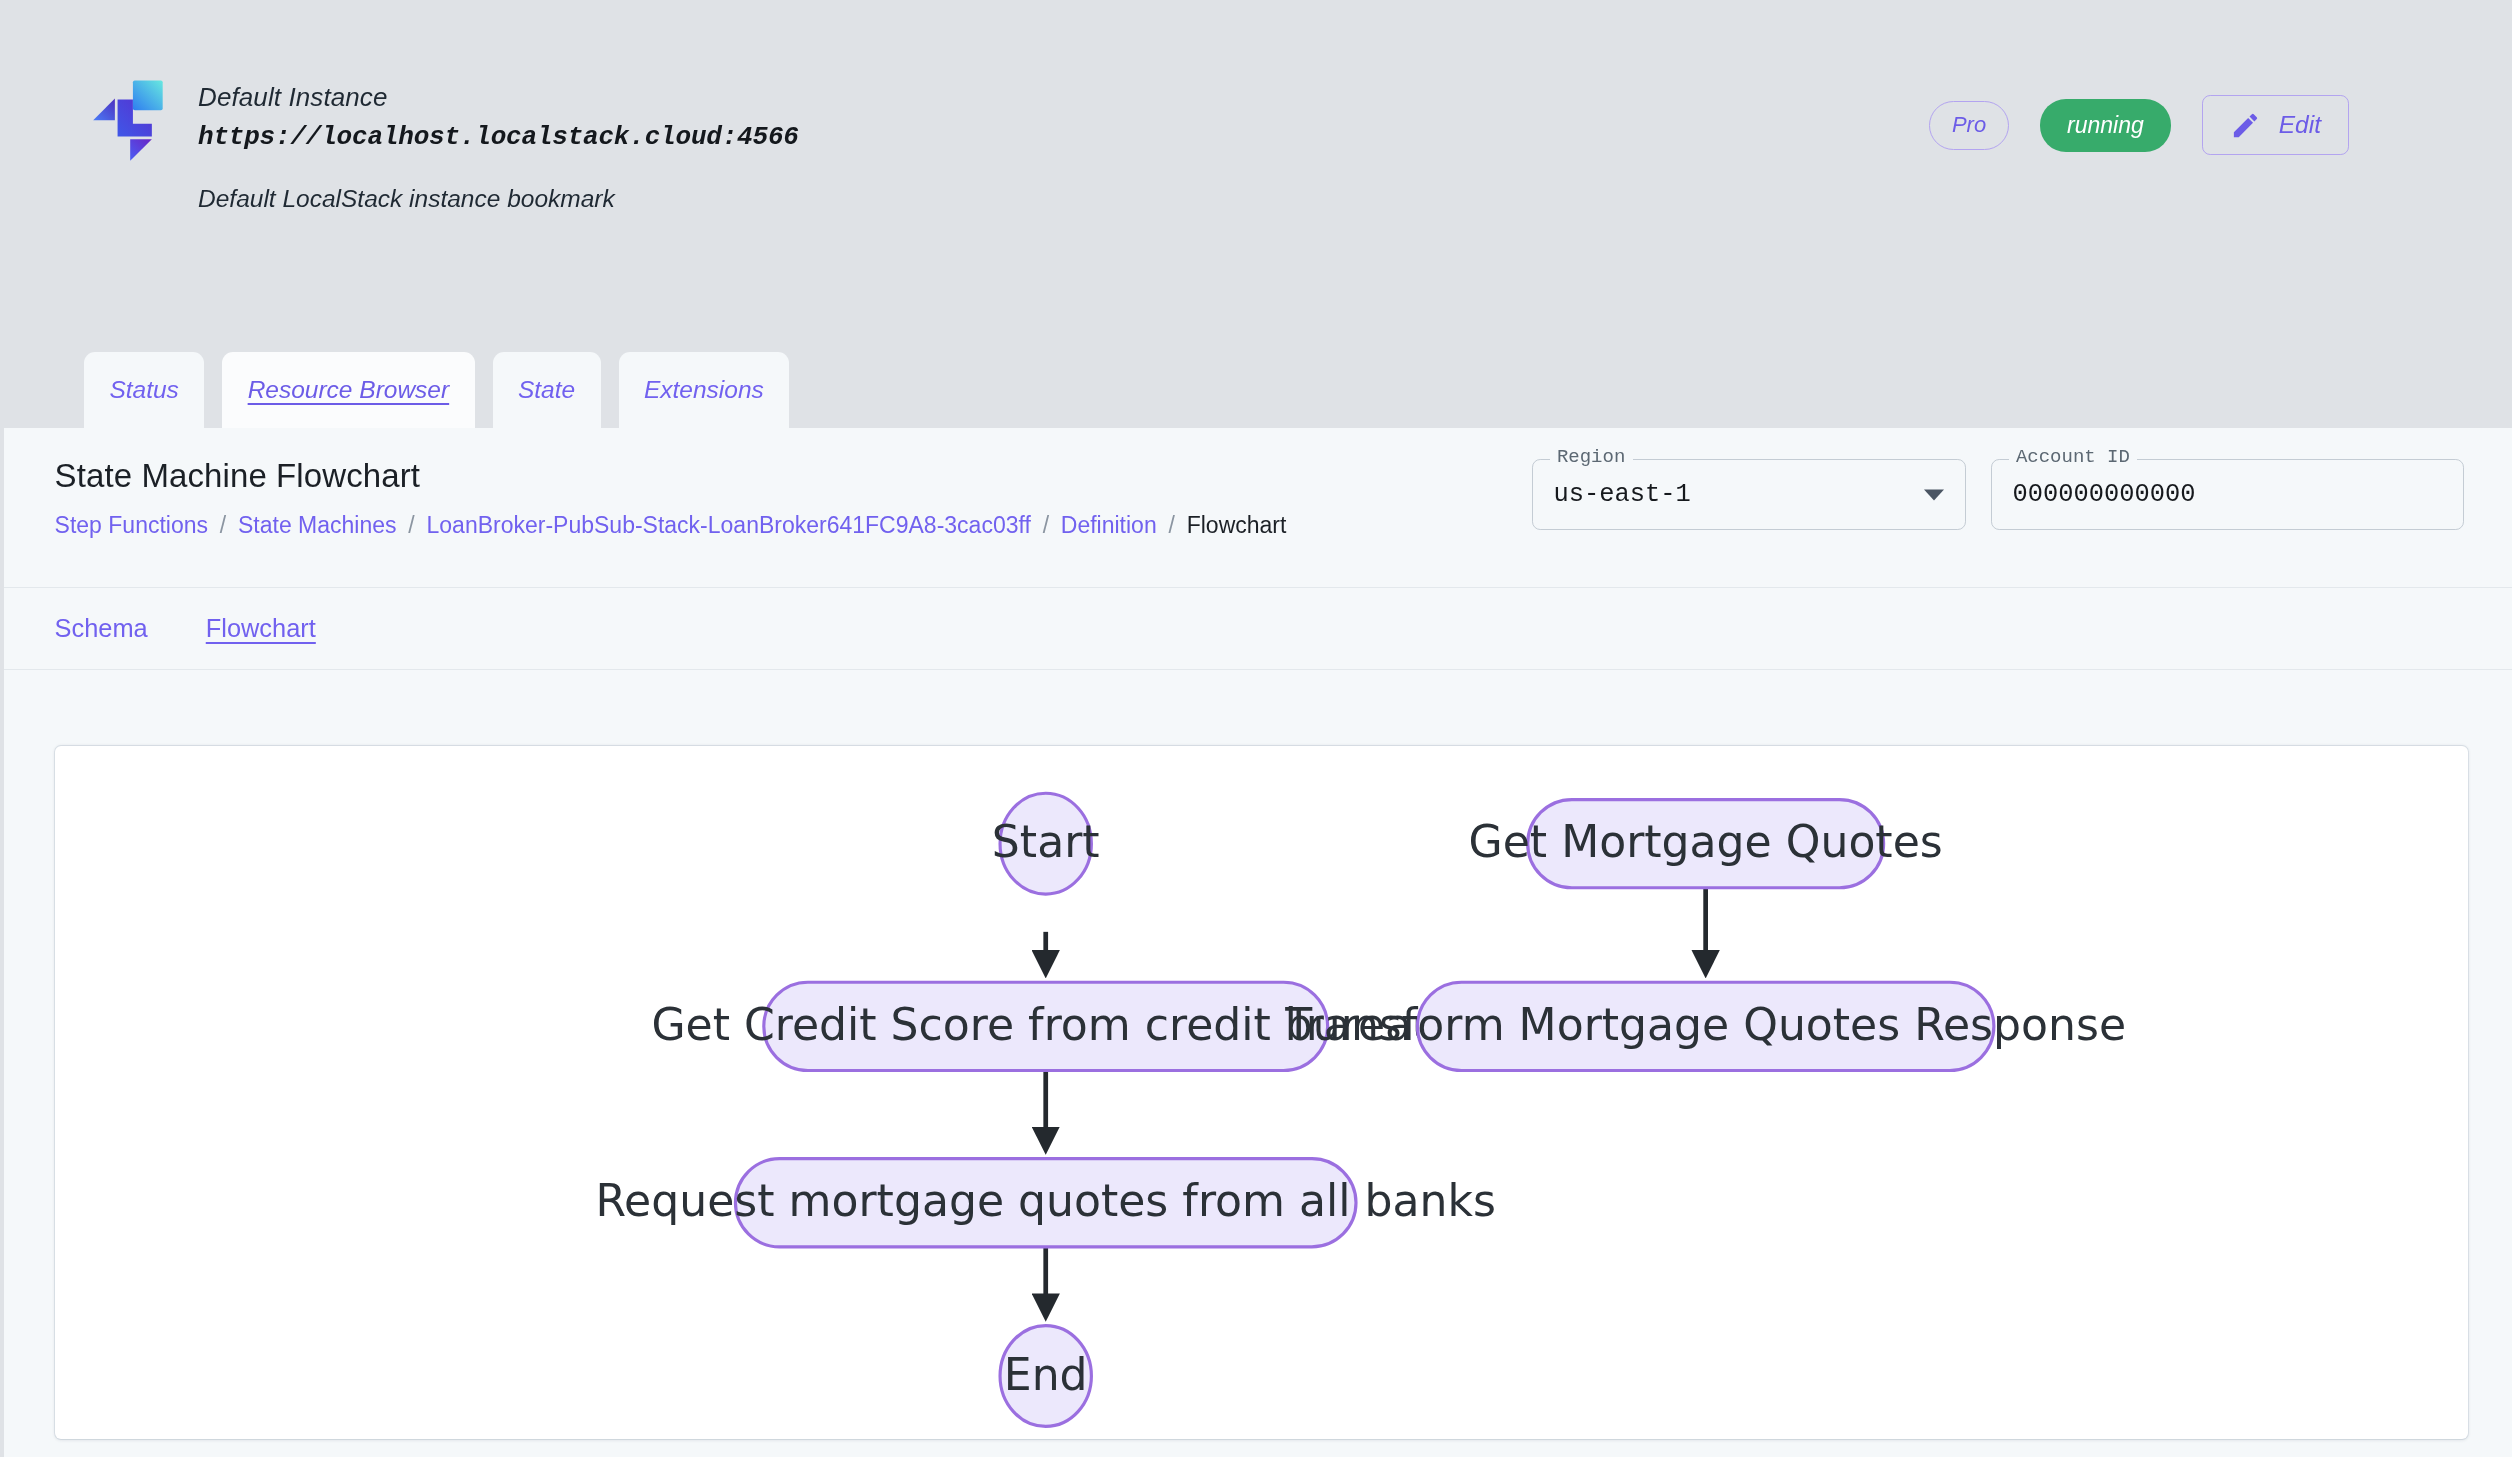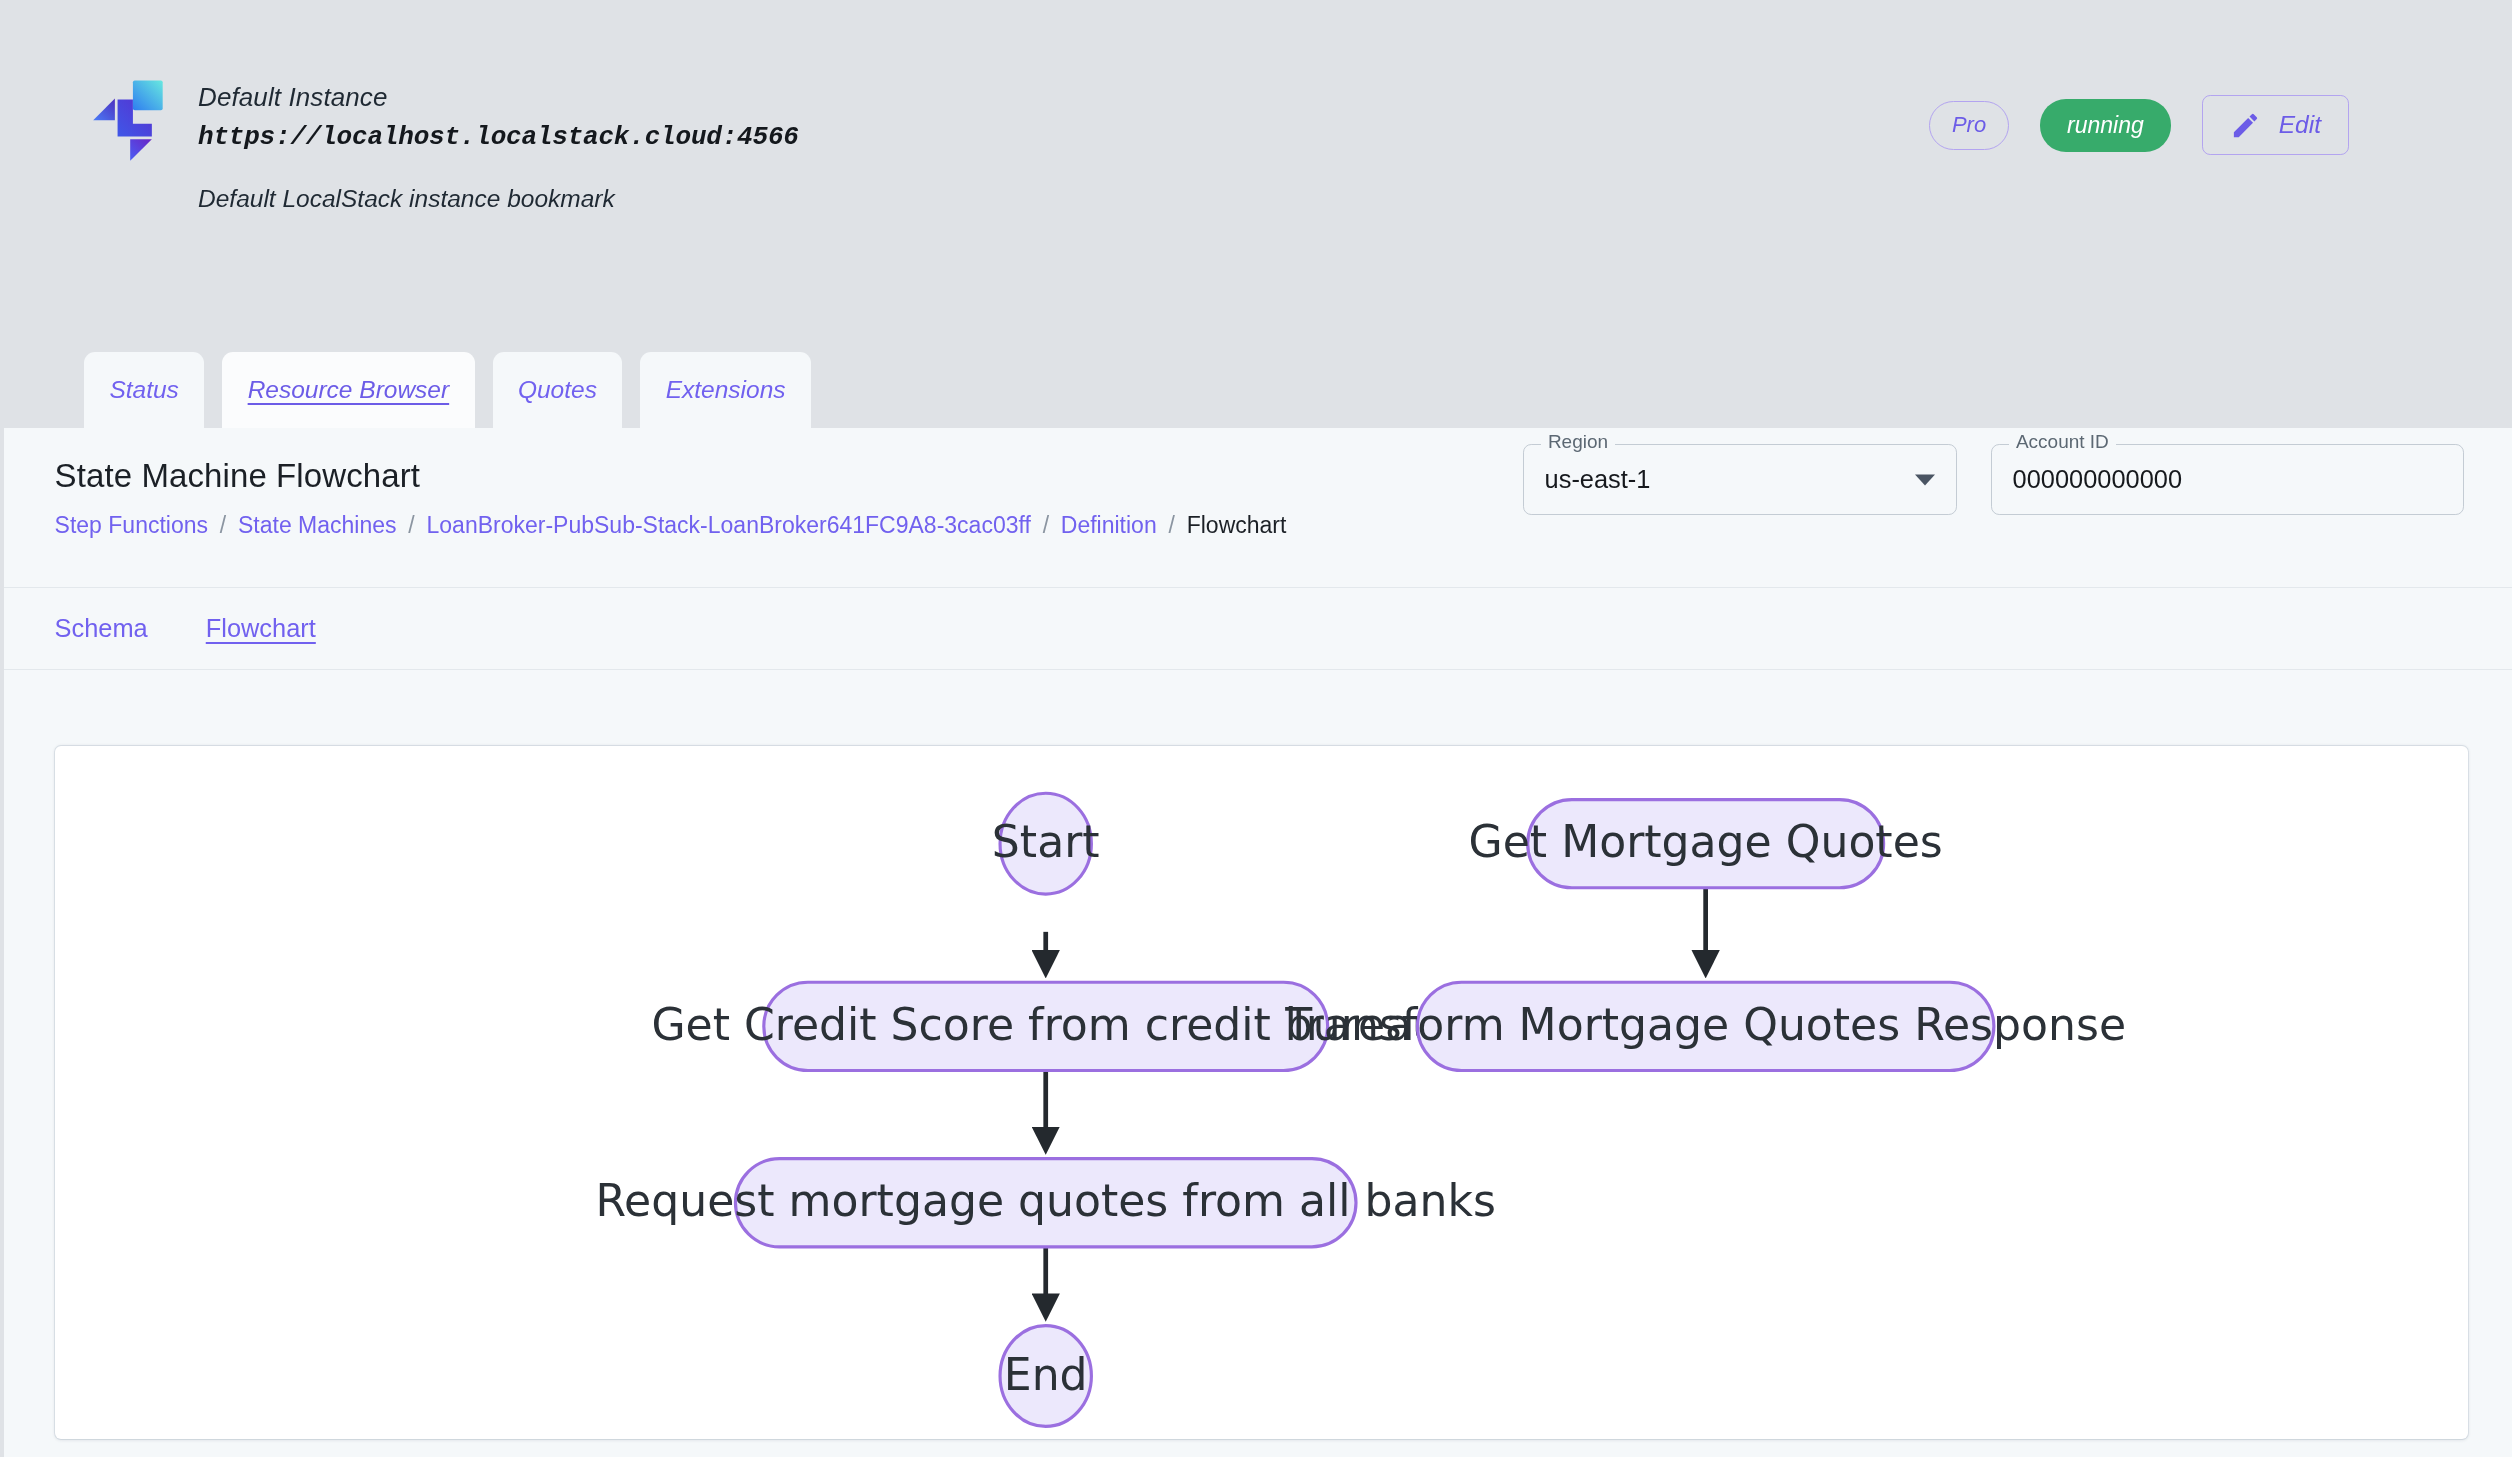--- a/index.html
+++ b/index.html
@@ -160,23 +160,24 @@
   }
   .crumb {
     color: #7161ef;
     cursor: pointer;
   }
   .crumb.current { color: #1b2026; cursor: default; }
   .crumb-sep { color: #8b95a1; margin: 0 11.8px; }
 
   .selectors {
     position: absolute;
-    right: 49px; top: 16px;
-    display: flex;
-    gap: 34px;
+    right: 49px; top: 31px;
+    display: flex;
+    gap: 25px;
+    font-family: Liberation Mono, monospace;
   }
   .field {
     position: relative;
     width: 0;
     height: 71px;
   }
   .field.region { width: 434px; }
   .field.account { width: 473px; }
   .field-box {
     position: absolute;
@@ -306,21 +307,21 @@
   </div>
 
   <div class="main-tabs">
     <div class="tab">
       <span class="tab-label">Status</span>
     </div>
     <div class="tab active">
       <span class="tab-label">Resource Browser</span>
     </div>
     <div class="tab">
-      <span class="tab-label">Quotes</span>
+      <span class="tab-label">State</span>
     </div>
     <div class="tab">
       <span class="tab-label">Extensions</span>
     </div>
   </div>
 </div>
 
 <div class="content-panel">
 
   <div class="page-head">

